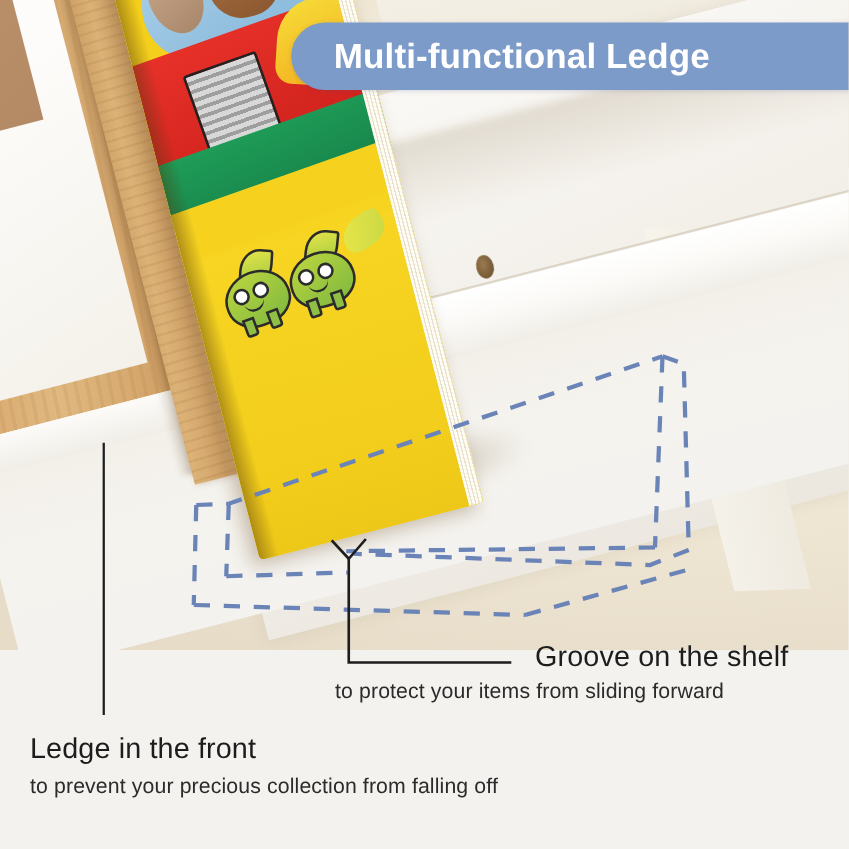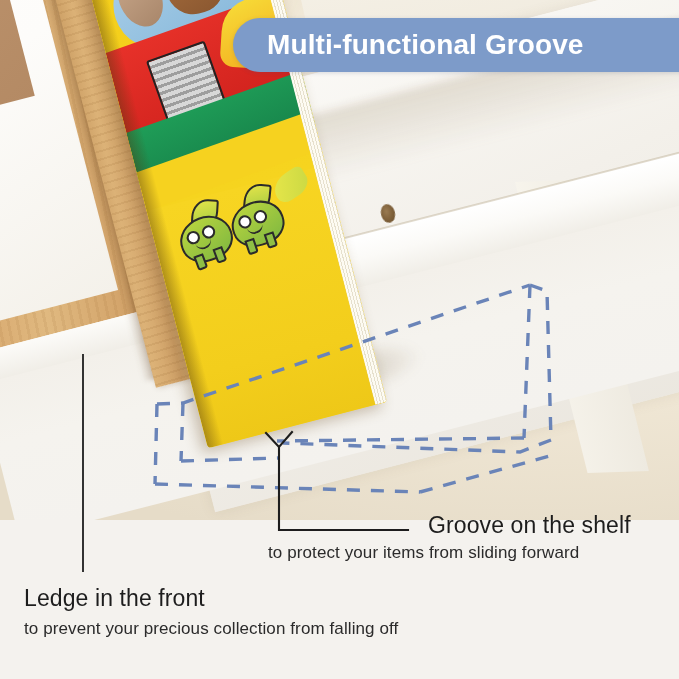--- a/index.html
+++ b/index.html
@@ -319,21 +319,21 @@
       <polyline points="266,433 279,447 292,432"></polyline>
       <polyline points="279,447 279,530 408,530"></polyline>
     </g>
 
     <g fill="none" stroke="#1d1d1d" stroke-width="1.8" stroke-linecap="square">
       <line x1="83" y1="355" x2="83" y2="571"></line>
     </g>
   </svg>
 
   <div class="banner">
-    <span class="banner-text">Multi-functional Groove</span>
+    <span class="banner-text">Multi-functional Ledge</span>
   </div>
 
   <div class="callout" id="callout-groove">
     <div class="title">Groove on the shelf</div>
     <div class="sub">to protect your items from sliding forward</div>
   </div>
 
   <div class="callout" id="callout-ledge">
     <div class="title">Ledge in the front</div>
     <div class="sub">to prevent your precious collection from falling off</div>

